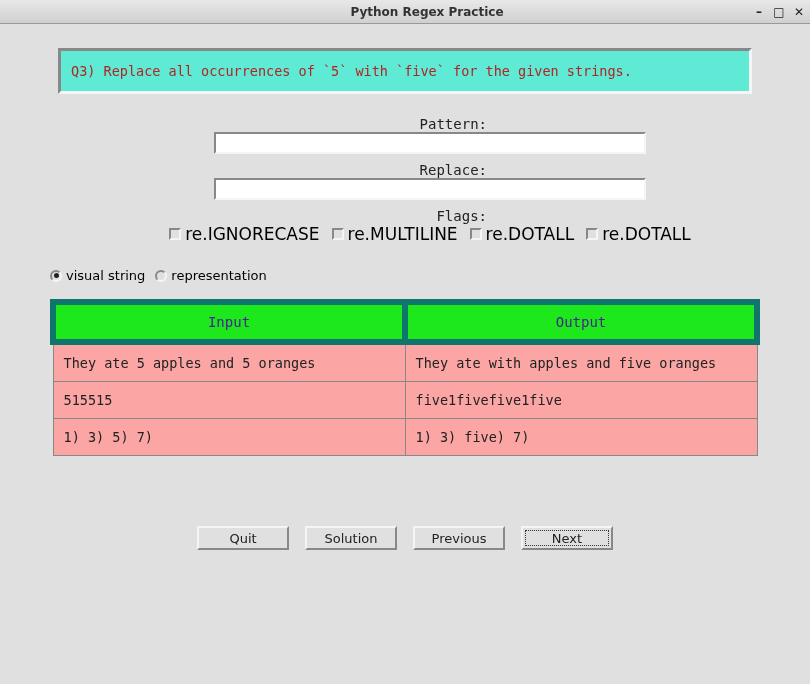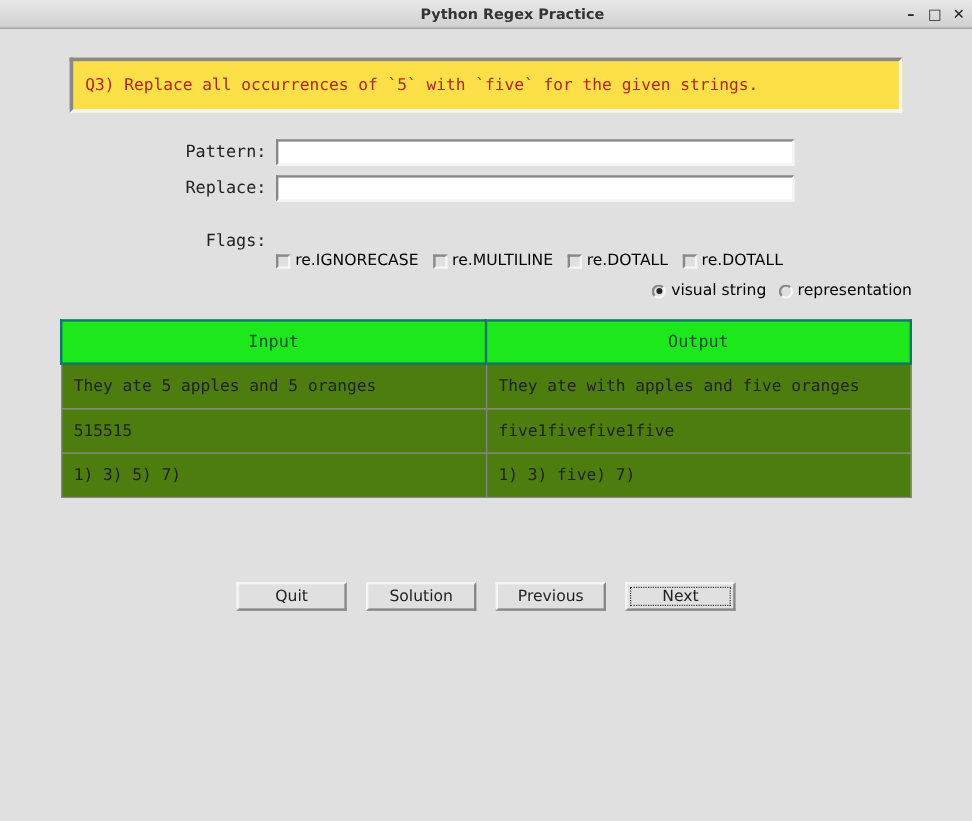--- a/index.html
+++ b/index.html
@@ -50,34 +50,35 @@
     }
     .app-body {
       background: #e0e0e0;
       height: 660px;
       padding: 14px 50px 0 50px;
     }
     .question-frame {
       border: 3px solid;
       border-color: #888 #f5f5f5 #f5f5f5 #888;
       padding: 12px 10px;
-      background: #fde047;
+      background: #5eead4;
       margin: 10px 8px 22px 8px;
     }
     .question-text {
       font-family: "DejaVu Sans Mono", "Courier New", monospace;
       color: #b02525;
       font-size: 13.5px;
       white-space: pre;
     }
     .form-row {
       display: flex;
       align-items: center;
       margin-bottom: 8px;
       padding-left: 50px;
+      flex-direction: column;
     }
     .form-label {
       width: 130px;
       text-align: right;
       padding-right: 8px;
       font-family: "DejaVu Sans Mono", "Courier New", monospace;
       font-size: 14px;
       color: #222;
     }
     .form-input {
@@ -88,43 +89,42 @@
       background: #fff;
       font-family: "DejaVu Sans Mono", "Courier New", monospace;
       font-size: 13px;
       padding: 0 4px;
     }
     .flags-group {
       display: flex;
       gap: 12px;
       align-items: center;
       font-family: "DejaVu Sans", Arial, sans-serif;
-      font-size: 13px;
-      margin-top: 34px;
+      font-size: 17px;
     }
     .flag-item {
       display: flex;
       align-items: center;
       gap: 4px;
     }
     .mini-checkbox {
       width: 12px;
       height: 12px;
       border: 2px solid;
       border-color: #888 #f5f5f5 #f5f5f5 #888;
       background: #e0e0e0;
       display: inline-block;
     }
     .radio-row {
       display: flex;
-      justify-content: flex-end;
+      justify-content: flex-start;
       align-items: center;
       gap: 10px;
       font-size: 13px;
-      margin-top: 10px;
+      margin-top: 24px;
       margin-bottom: 16px;
     }
     .radio-item {
       display: flex;
       align-items: center;
       gap: 4px;
     }
     .mini-radio {
       width: 12px;
       height: 12px;
@@ -144,31 +144,31 @@
       background: #222;
     }
     .io-table {
       width: 100%;
       border-collapse: collapse;
       border: 1px solid #666;
       margin-bottom: 70px;
     }
     .io-table th {
       background: #1ce81c;
-      color: #14532d;
+      color: #4c1d95;
       font-family: "DejaVu Sans Mono", "Courier New", monospace;
       font-weight: normal;
       font-size: 14px;
       padding: 9px 8px;
-      border: 2px solid #0f766e;
+      border: 6px solid #0f766e;
       text-align: center;
       width: 50%;
     }
     .io-table td {
-      background: #4d7c0f;
+      background: #fca5a5;
       font-family: "DejaVu Sans Mono", "Courier New", monospace;
       font-size: 13.5px;
       color: #222;
       padding: 10px 10px;
       border: 1px solid #888;
     }
     .button-row {
       display: flex;
       justify-content: center;
       gap: 16px;

